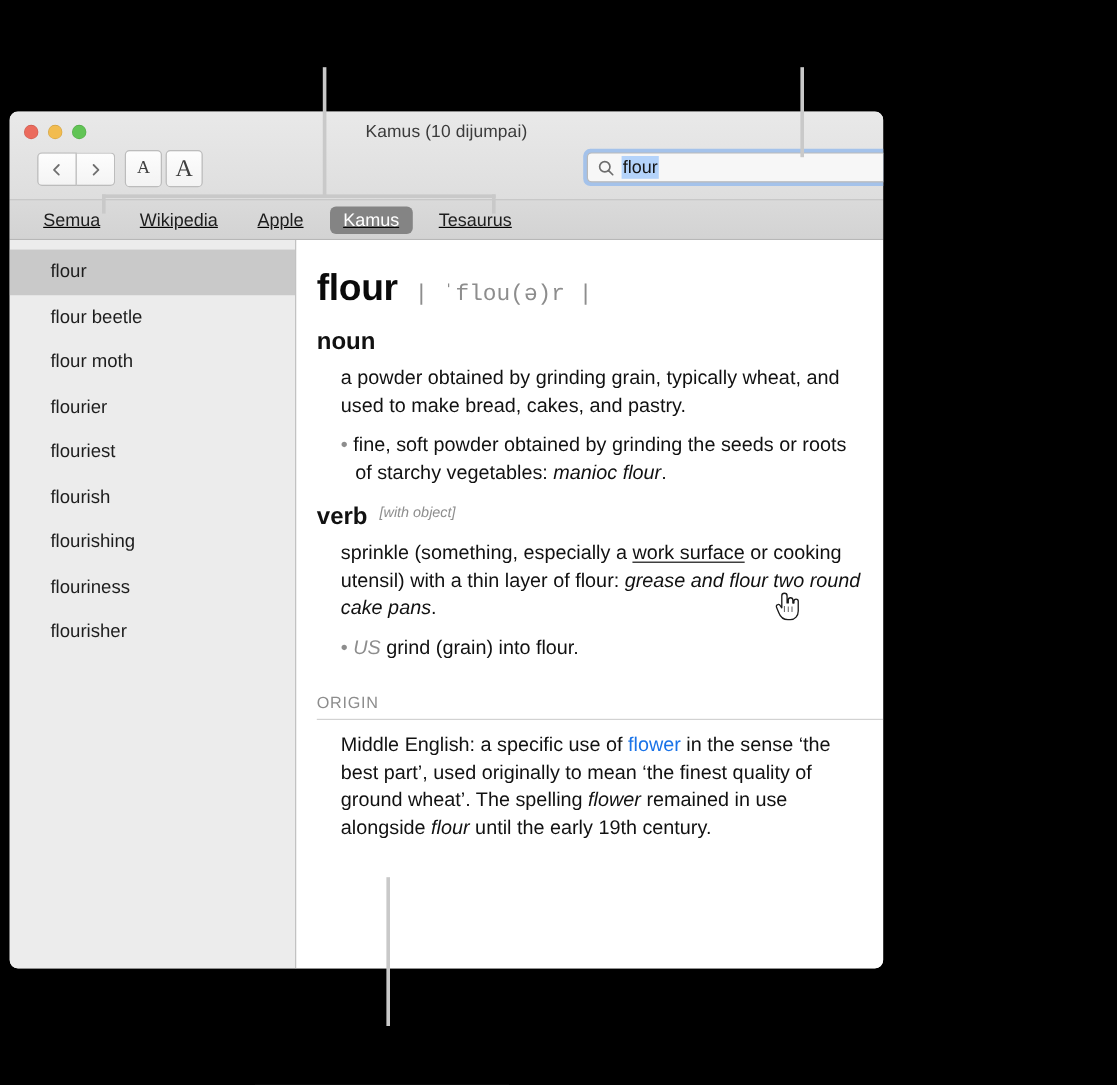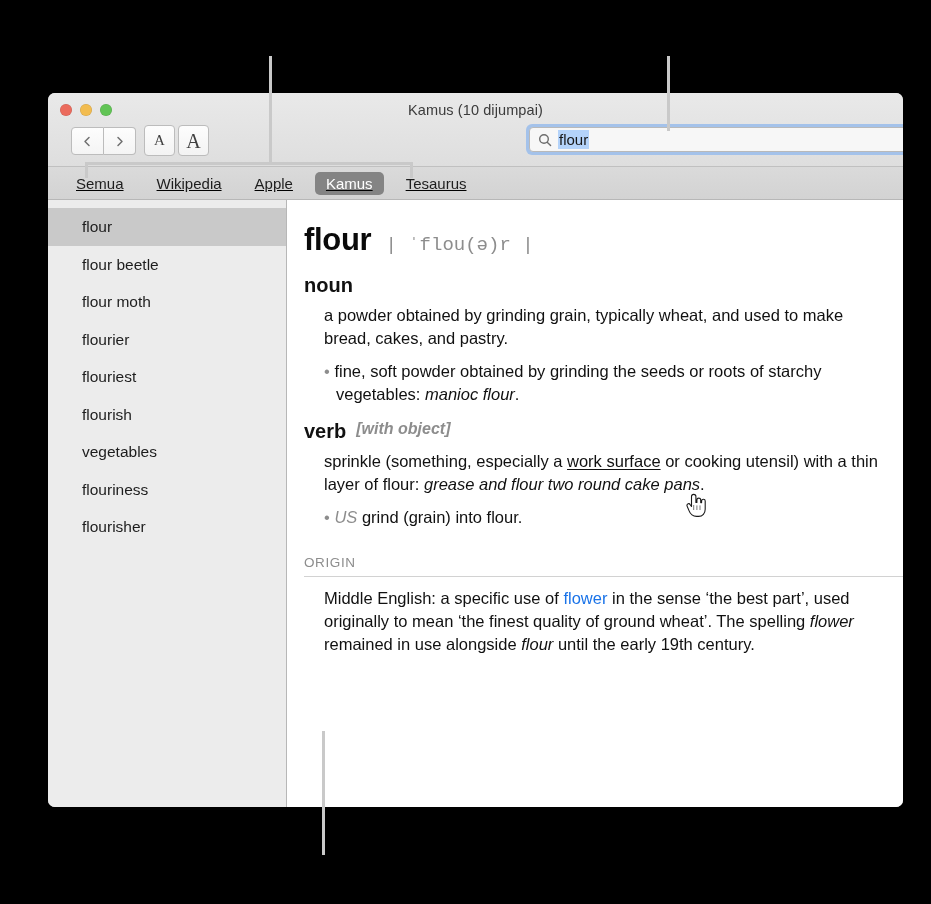--- a/index.html
+++ b/index.html
@@ -23,28 +23,27 @@
     z-index: 50;
   }
   .callout-v { width: 3px; }
   .callout-h { height: 3px; }
 
   
   .window {
     position: absolute;
     left: 8px;
     top: 93px;
-    width: 855px;
+    width: 728px;
     height: 714px;
     background: #ececec;
     border-radius: 7px;
     box-shadow: 0 0 0 0.5px rgba(0,0,0,0.35);
     overflow: hidden;
     z-index: 10;
-    margin-left: 40px;
   }
 
   
   .titlebar {
     position: relative;
     height: 73px;
     background: linear-gradient(to bottom, #e9e9e9 0%, #dedede 100%);
     border-bottom: 1px solid #c0c0c0;
   }
   .traffic {
@@ -250,23 +249,23 @@
   }
   .pos {
     font-size: 20px;
     font-weight: 600;
     color: #111111;
     margin: 14px 0 7px 0;
     display: flex;
     align-items: flex-start;
   }
   .pos-note {
-    font-size: 16px;
+    font-size: 12px;
     font-style: italic;
-    font-weight: 700;
+    font-weight: 400;
     color: #8d8d8d;
     margin-left: 10px;
   }
   .sense {
     font-size: 16.5px;
     line-height: 23px;
     margin: 0 0 10px 20px;
     max-width: 625px;
   }
   .subsense {
@@ -387,21 +386,21 @@
 
   <div class="split">
 
     <div class="sidebar">
       <div class="sidebar-item selected">flour</div>
       <div class="sidebar-item">flour beetle</div>
       <div class="sidebar-item">flour moth</div>
       <div class="sidebar-item">flourier</div>
       <div class="sidebar-item">flouriest</div>
       <div class="sidebar-item">flourish</div>
-      <div class="sidebar-item">vegetables</div>
+      <div class="sidebar-item">flourishing</div>
       <div class="sidebar-item">flouriness</div>
       <div class="sidebar-item">flourisher</div>
     </div>
 
     <div class="content">
 
       <div class="headword-row">
         <span class="headword">flour</span>
         <span class="pron">| ˈflou(ə)r |</span>
       </div>

